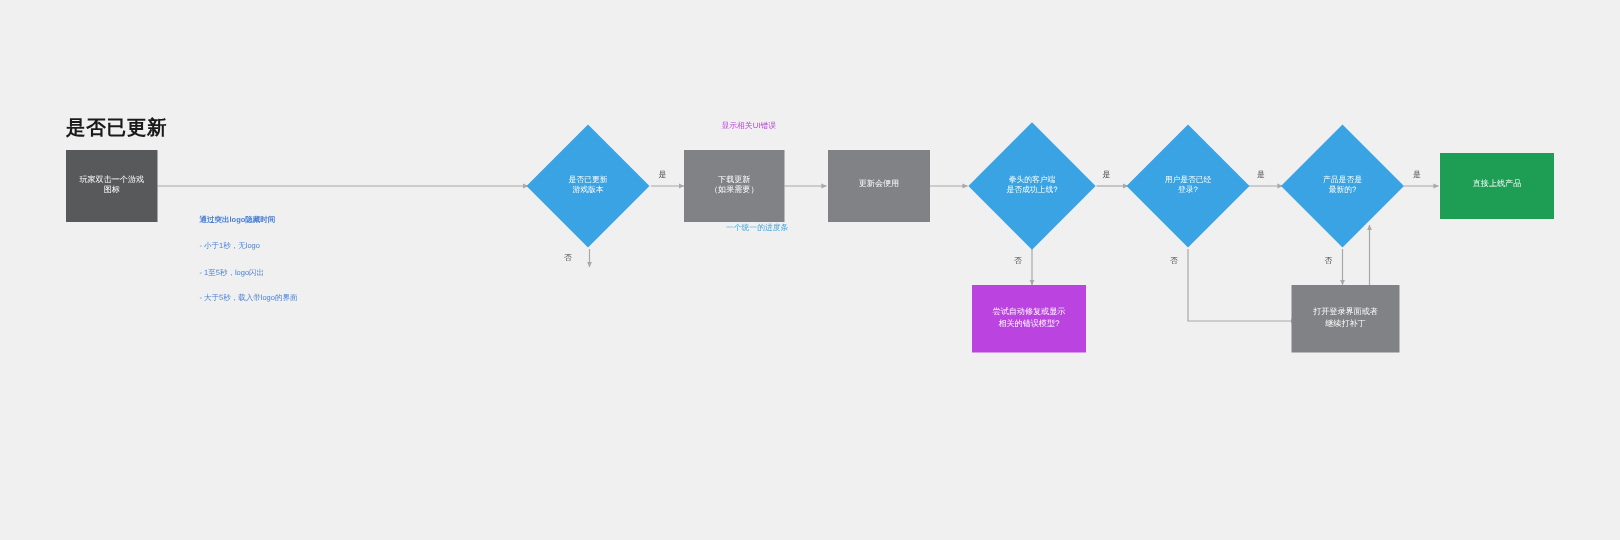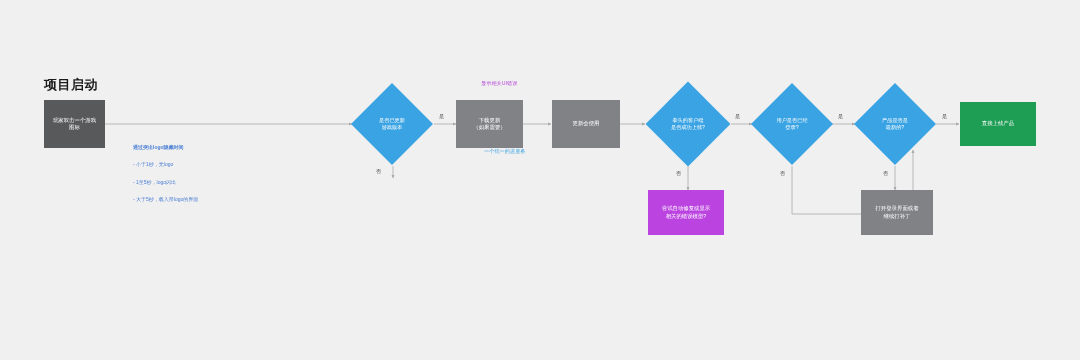--- a/index.html
+++ b/index.html
@@ -135,21 +135,21 @@
       <path d="M688,166 L688,190"></path>
 
       <path d="M792,166 L792,214 L864,214"></path>
 
       <path d="M895,166 L895,190"></path>
 
       <path d="M913,190 L913,150"></path>
     </g>
   </svg>
 
-  <div class="title">项目启动</div>
+  <div class="title">是否已更新</div>
 
   <div class="node rect gray" style="left:44px; top:100px; width:61px; height:48px;">
     <span>玩家双击一个游戏
 图标</span>
   </div>
 
   <div class="diamond" style="left:363px; top:95px; width:58px; height:58px;">
     <div class="shape"></div>
     <div class="dtext">是否已更新
 游戏版本</div>

